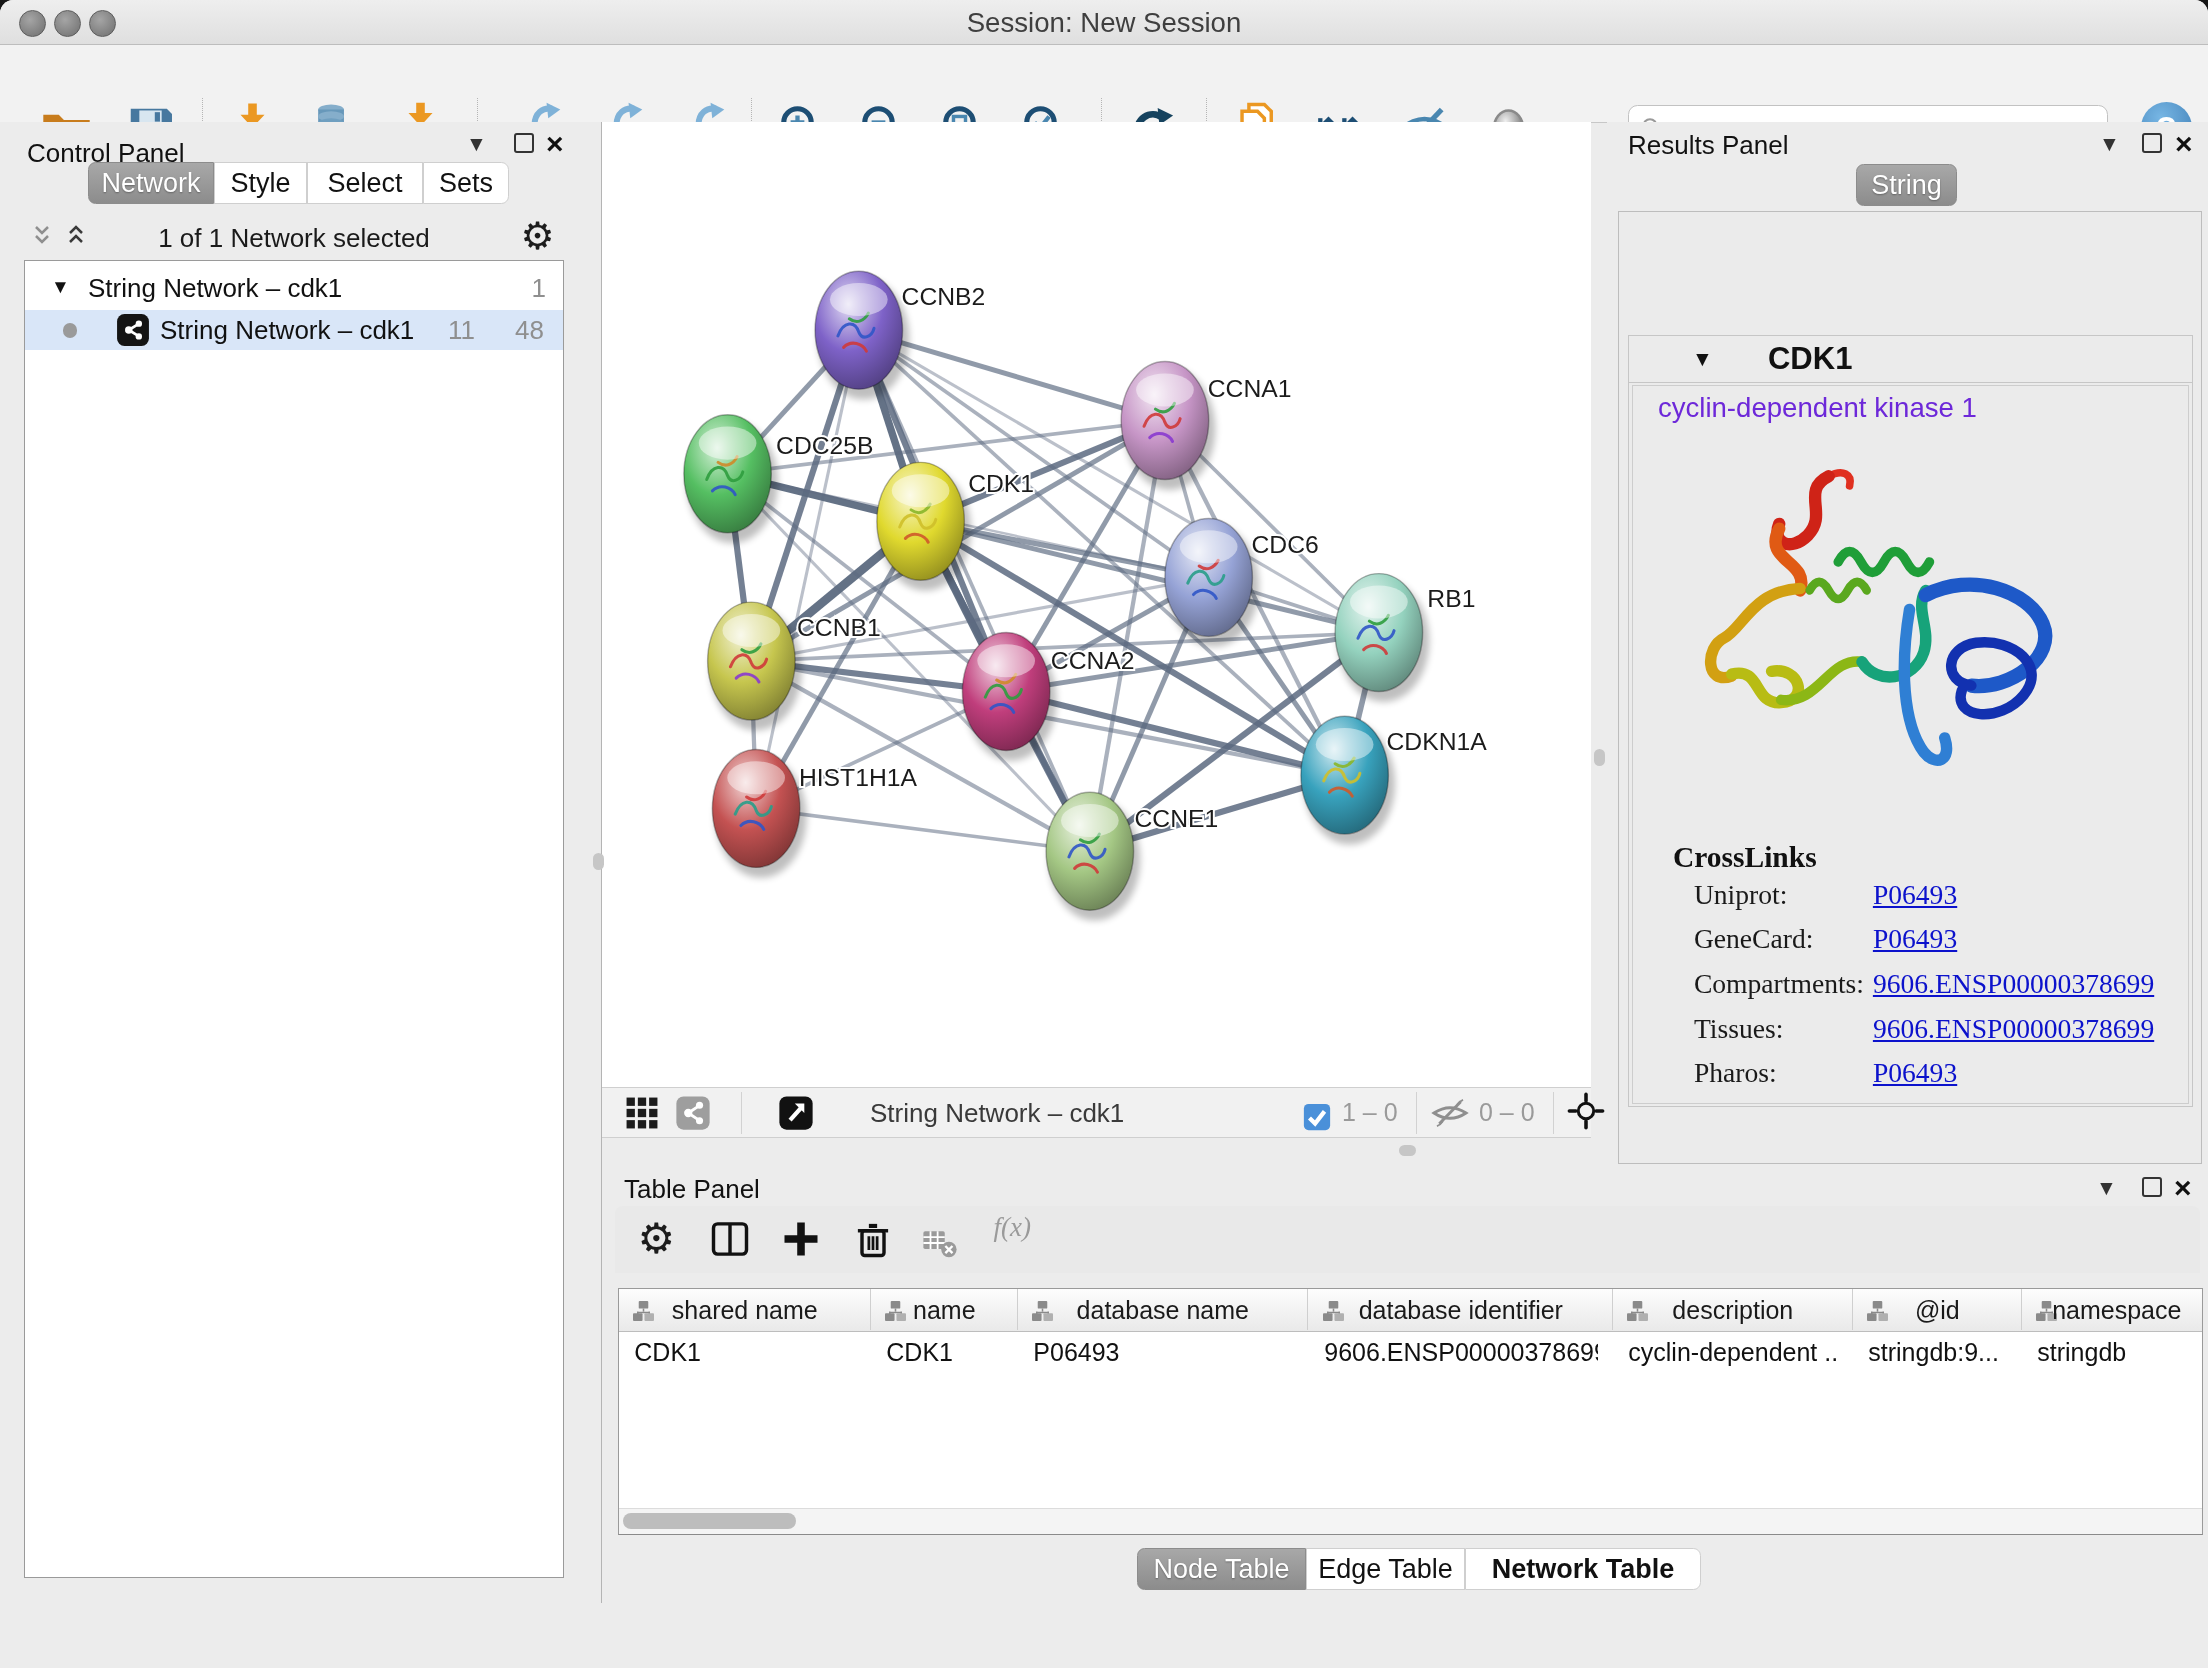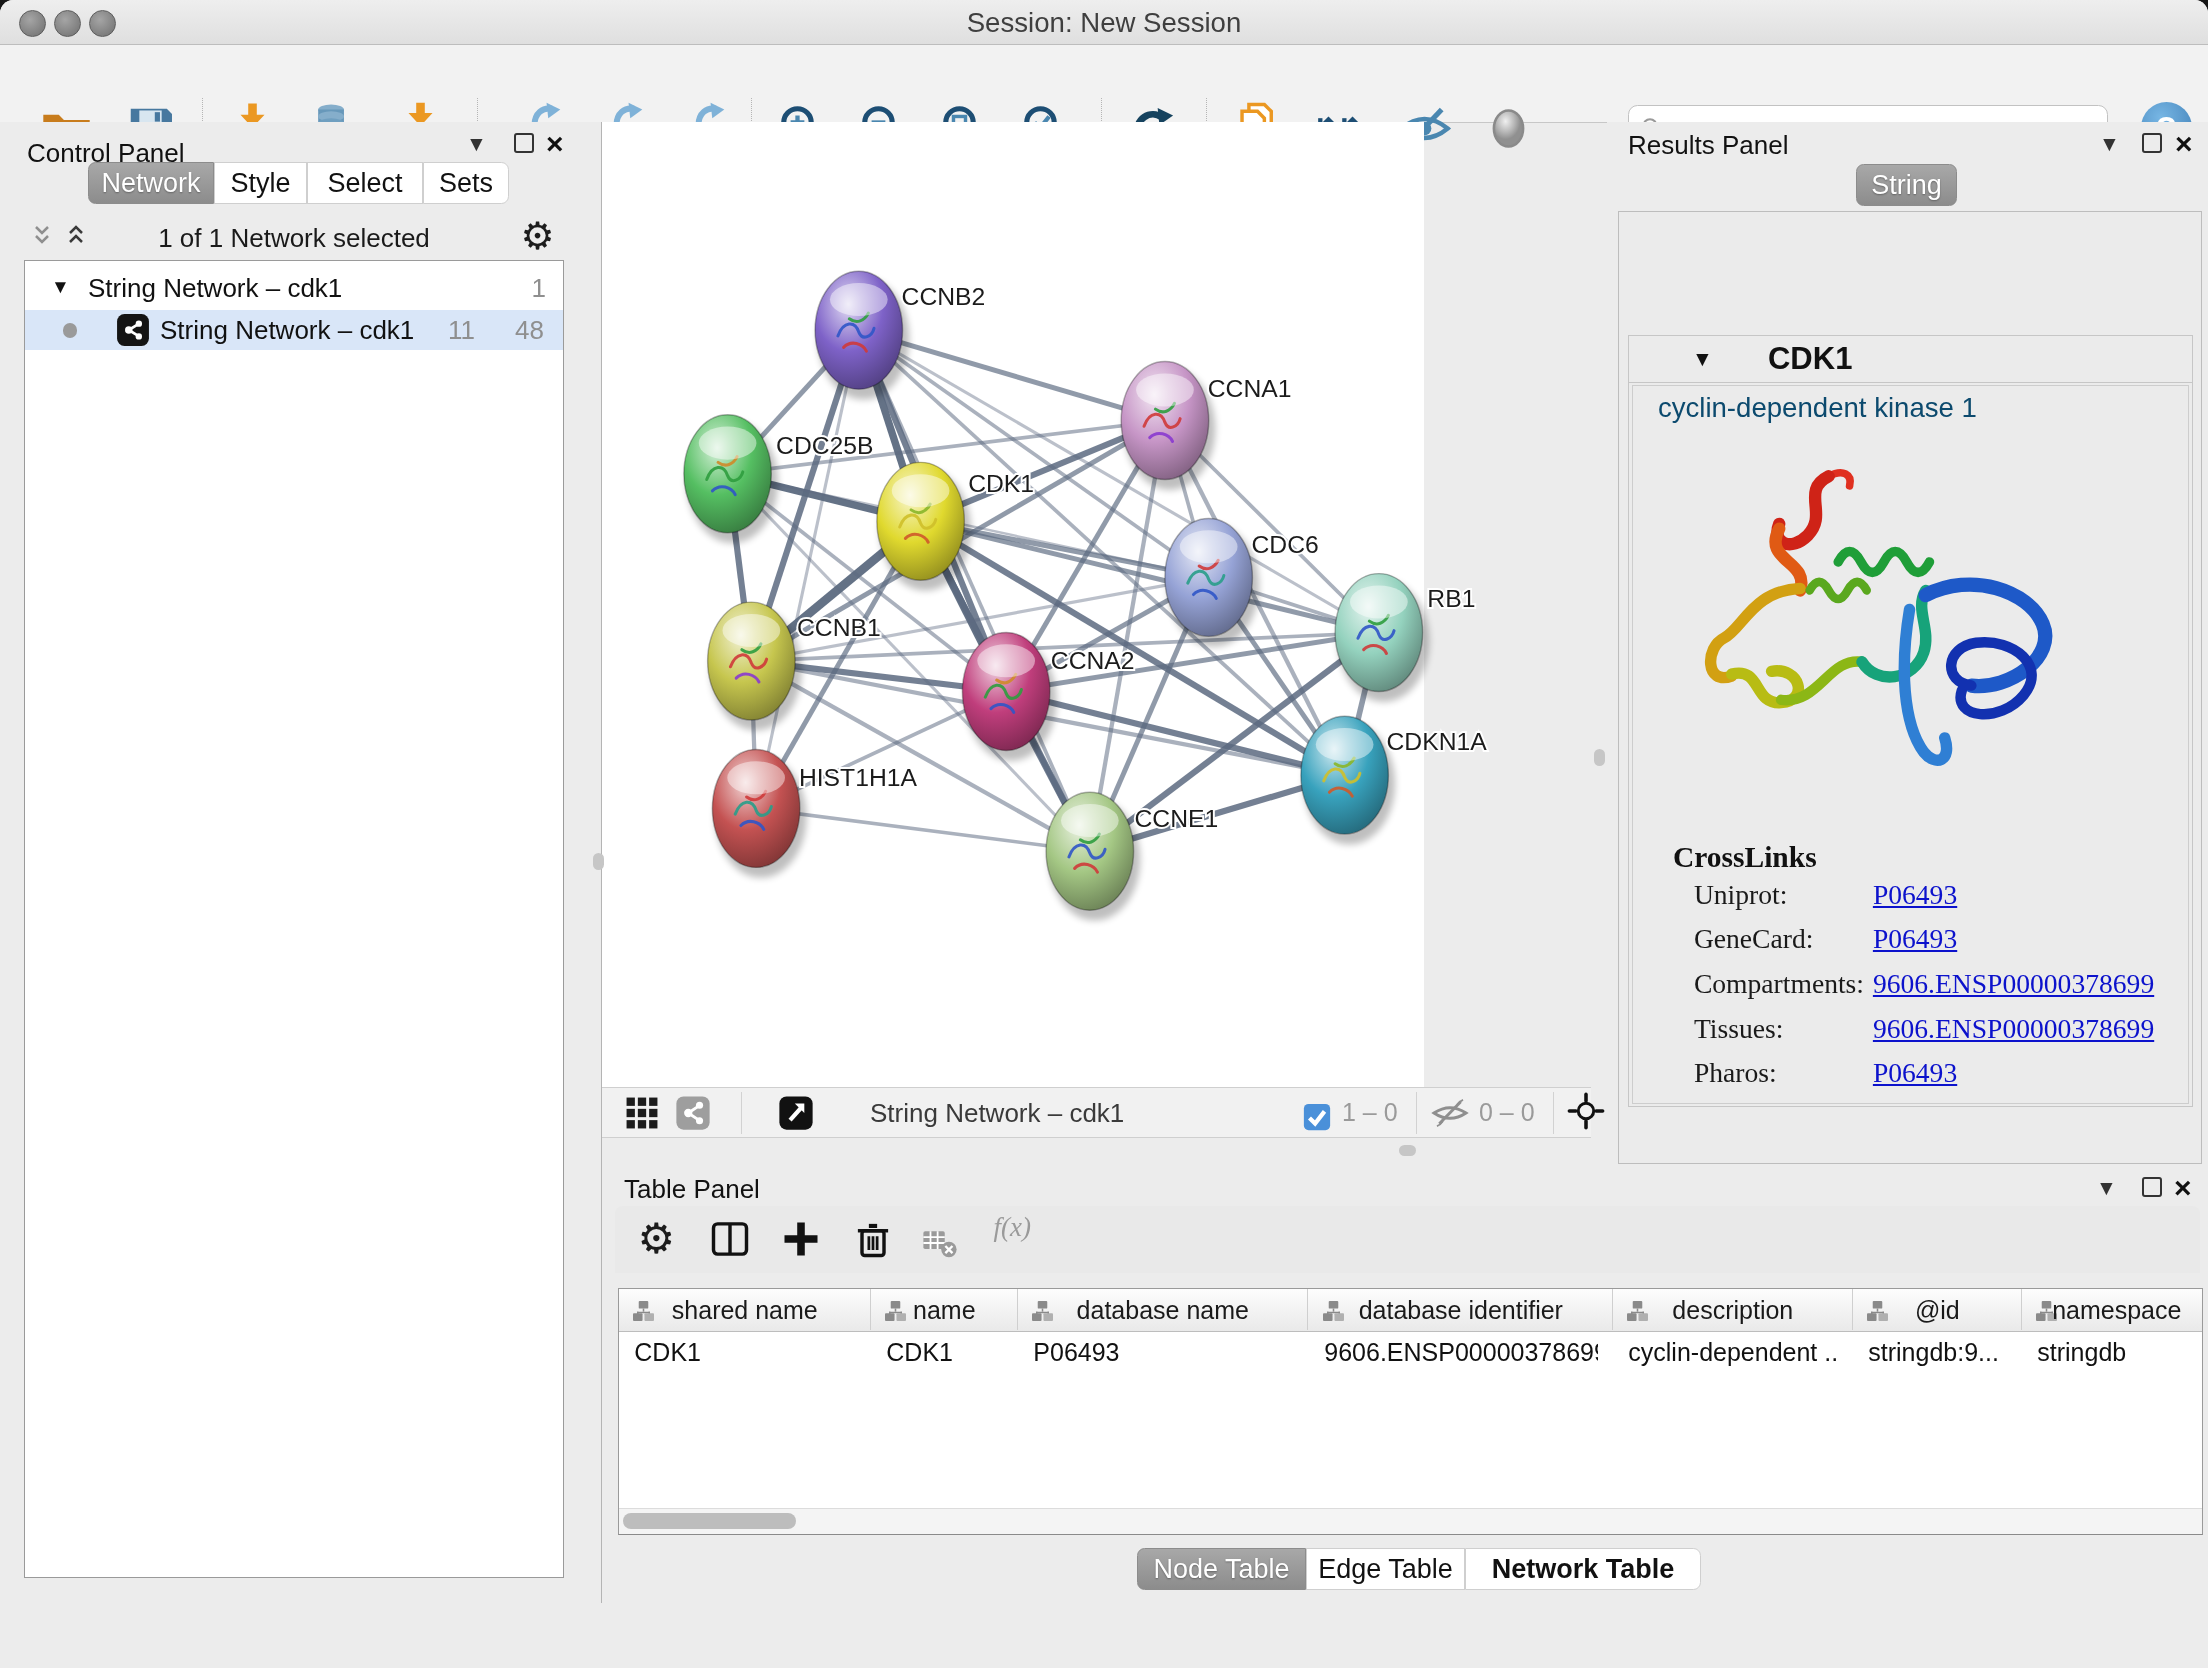--- a/index.html
+++ b/index.html
@@ -34,41 +34,41 @@
   .gear{font-size:38px;color:#1c1c1c;line-height:38px;}
   .tree{position:absolute;left:24px;top:138px;width:540px;height:1318px;background:#fff;border:1px solid #9a9a9a;box-sizing:border-box;}
   .trow{position:absolute;left:0;width:100%;height:40px;}
   .trow .tri{position:absolute;left:26px;top:7.6px;font-size:19px;color:#111;}
   .trow .lbl{position:absolute;font-size:26px;color:#111;top:4.8px;}
   .trow .num{position:absolute;font-size:26px;color:#8f8f8f;top:4.8px;}
   .trow.sel{background:#d9e6f8;}
   .dot{position:absolute;left:38px;top:13.3px;width:14.3px;height:14.3px;border-radius:50%;background:#9a9a9a;}
   .share-badge{position:absolute;left:91px;top:2.9px;width:34px;height:34px;}
   
-  .canvas{position:absolute;left:602px;top:122px;width:822px;height:965px;background:#ffffff;}
+  .canvas{position:absolute;left:602px;top:122px;width:989px;height:965px;background:#ffffff;}
   .net-toolbar{position:absolute;left:602px;top:1087px;width:989px;height:49px;background:#f1f1f1;border-top:1px solid #cfcfcf;border-bottom:1px solid #cfcfcf;}
   .nt-ico{position:absolute;top:5.7px;width:38px;height:38px;}
   .nt-ico svg{width:38px;height:38px;}
   .nt-sep{position:absolute;top:3.8px;height:42px;border-left:1px solid #d2d2d2;}
   .nt-label{position:absolute;top:9.5px;font-size:26px;color:#3a3a3a;}
   .nt-count{position:absolute;top:9.5px;font-size:25px;color:#9a9a9a;}
   .splitter-dot{position:absolute;width:11.4px;height:17px;border-radius:5.7px;background:#c6c6c6;}
   .splitter-dot.h{width:17px;height:11.4px;}
   
   .results-panel{position:absolute;left:1607px;top:122px;width:601px;height:1046px;background:#ececec;}
   .rp-tab{position:absolute;left:249px;top:42px;width:101px;border-radius:7.6px;}
   .rp-outer{position:absolute;left:11.4px;top:89px;width:584px;height:953px;background:#ebebeb;border:1px solid #bdbdbd;box-sizing:border-box;}
   .rp-btnbox{position:absolute;left:8.6px;top:12.4px;width:565px;height:103px;border:1px solid #c6c6c6;background:#ebebeb;box-sizing:border-box;}
   .rp-btn{position:absolute;top:23px;height:44px;background:linear-gradient(#ffffff,#f2f2f2);border:1px solid #c2c2c2;border-radius:9.5px;font-size:27px;color:#111;font-family:"Liberation Sans",sans-serif;}
   .rp-main{position:absolute;left:8.6px;top:123px;width:565px;height:772px;border:1px solid #c6c6c6;background:#ebebeb;box-sizing:border-box;}
   .rp-gene-row{position:absolute;left:0;top:0;width:100%;height:46px;border-bottom:1px solid #c6c6c6;}
   .rp-gene-row .tri{position:absolute;left:63px;top:11.4px;font-size:21px;color:#111;}
   .rp-gene{position:absolute;left:139px;top:4.8px;font-size:31px;font-weight:bold;color:#111;}
   .rp-content{position:absolute;left:2.9px;top:49px;width:557px;height:719px;border:1px solid #cdcdcd;background:#ebebeb;box-sizing:border-box;}
-  .rp-desc{position:absolute;left:25px;top:5.7px;font-size:27.6px;color:#0c4a6e;}
+  .rp-desc{position:absolute;left:25px;top:5.7px;font-size:27.6px;color:#6d28d9;}
   .ribbon{position:absolute;left:53px;top:57px;width:409px;height:390px;}
   .xl-title{position:absolute;left:40px;top:455px;font-family:"Liberation Serif",serif;font-weight:bold;font-size:29.5px;color:#111;}
   .xl-row{position:absolute;left:61px;width:476px;height:45px;font-family:"Liberation Serif",serif;font-size:27.6px;color:#1a1a1a;}
   .xl-row .v{position:absolute;left:179px;top:0;}
   .xl-row a{color:#0c12cc;text-decoration:underline;}
   
   .table-panel{position:absolute;left:605px;top:1168px;width:1604px;height:434px;background:#ececec;}
   .tp-strip{position:absolute;left:9.5px;top:38px;width:1585px;height:67px;background:#e9e9e9;border-radius:7.6px 7.6px 0 0;}
   .tp-ic{position:absolute;top:11.4px;width:44px;height:44px;}
   .tp-ic svg{width:44px;height:44px;}

